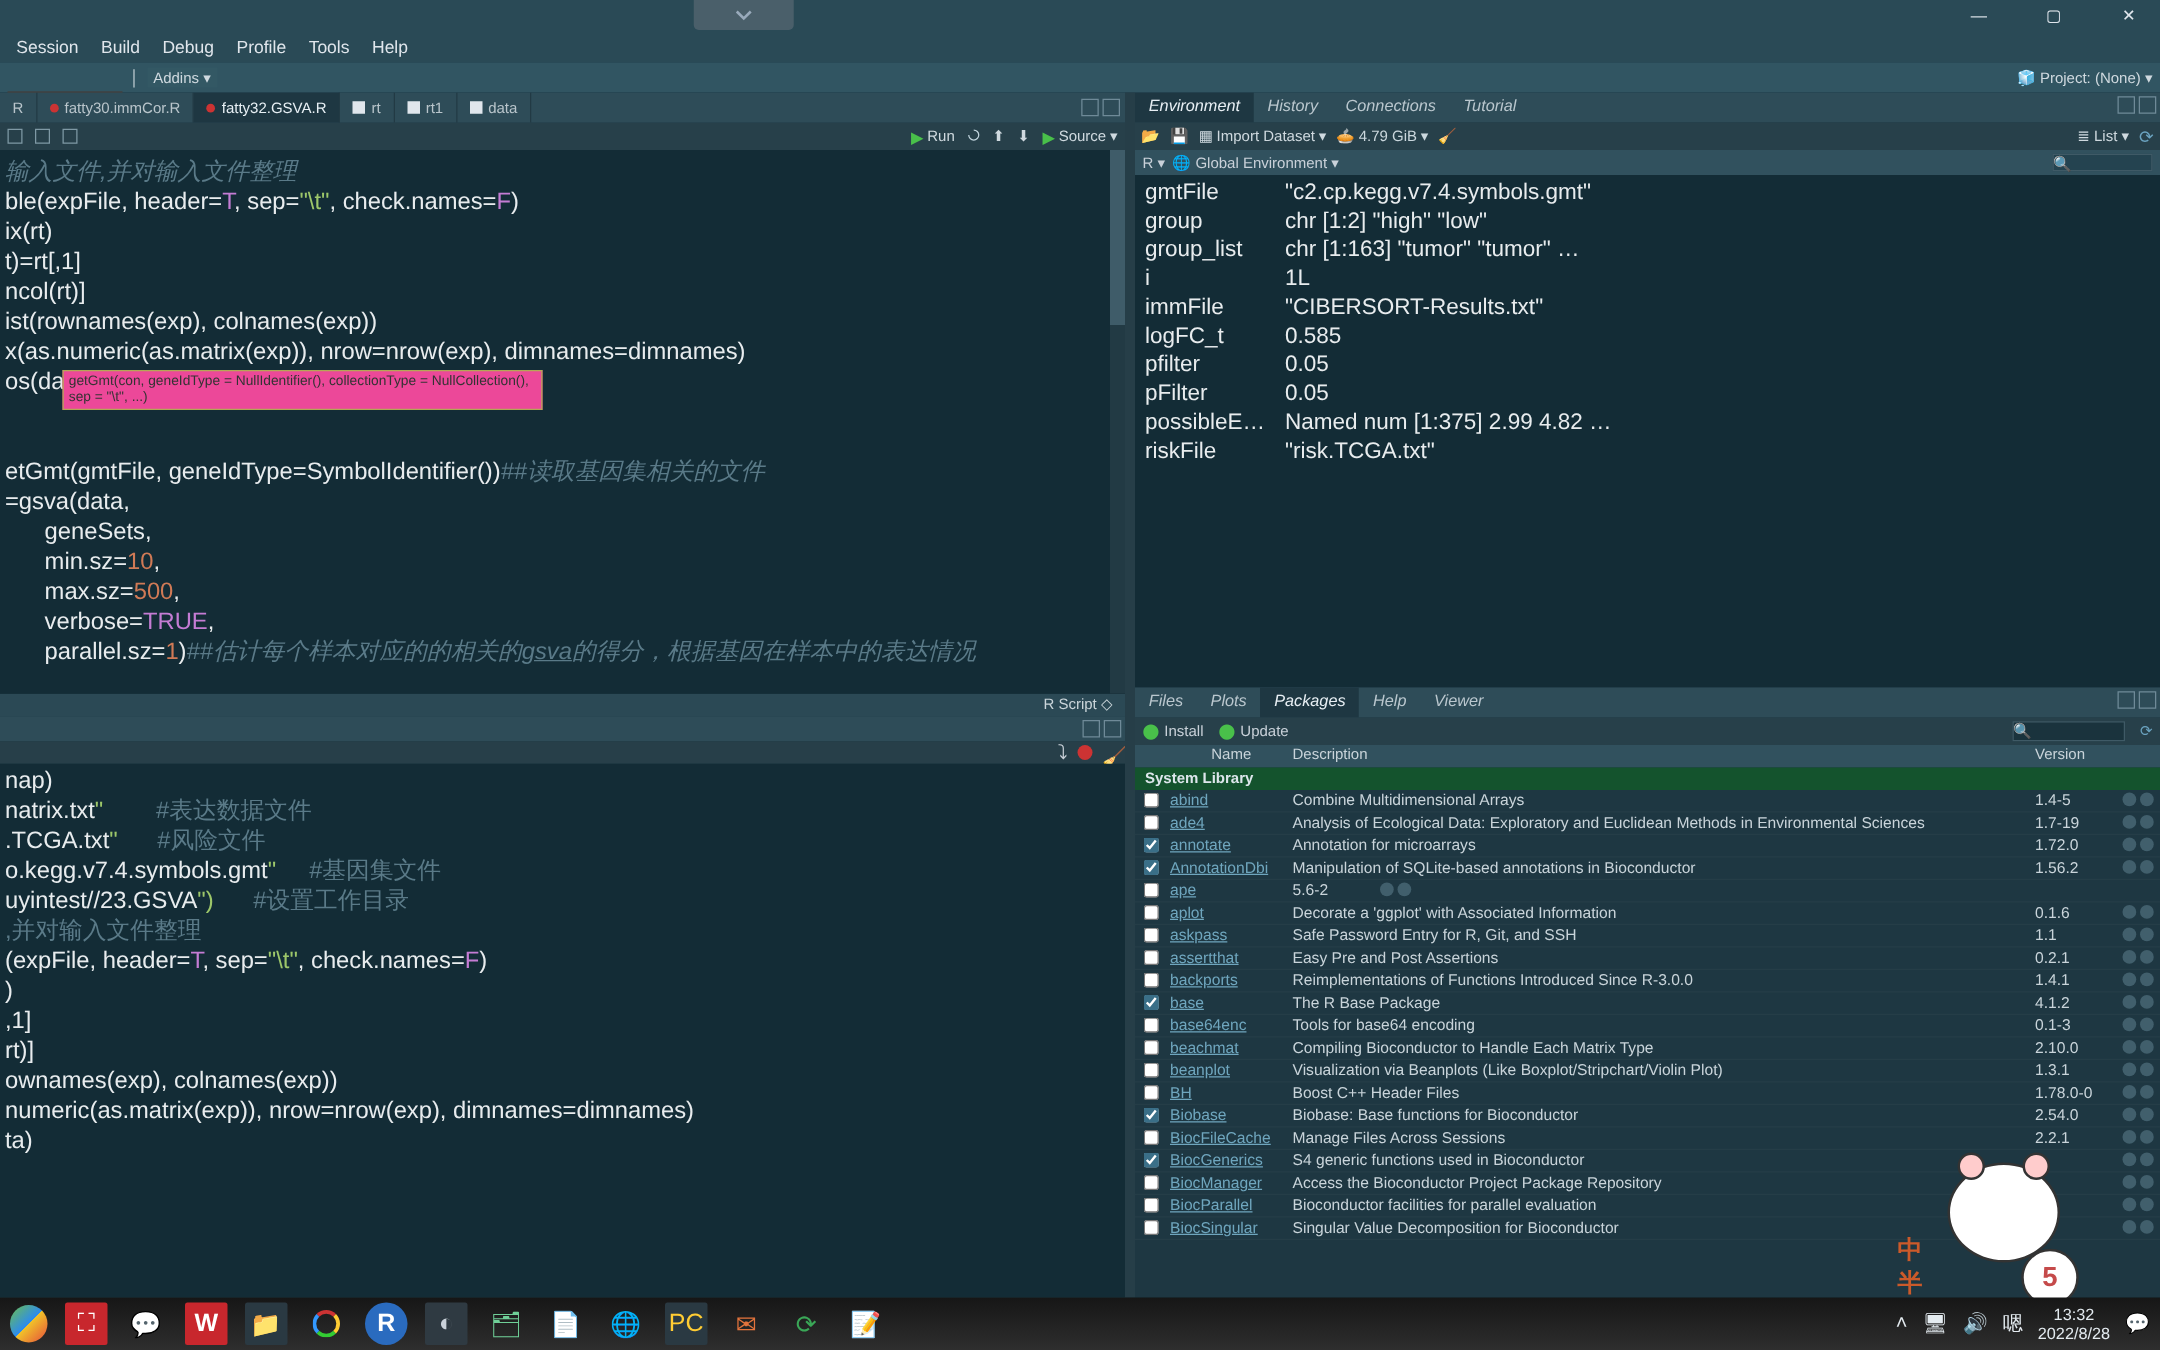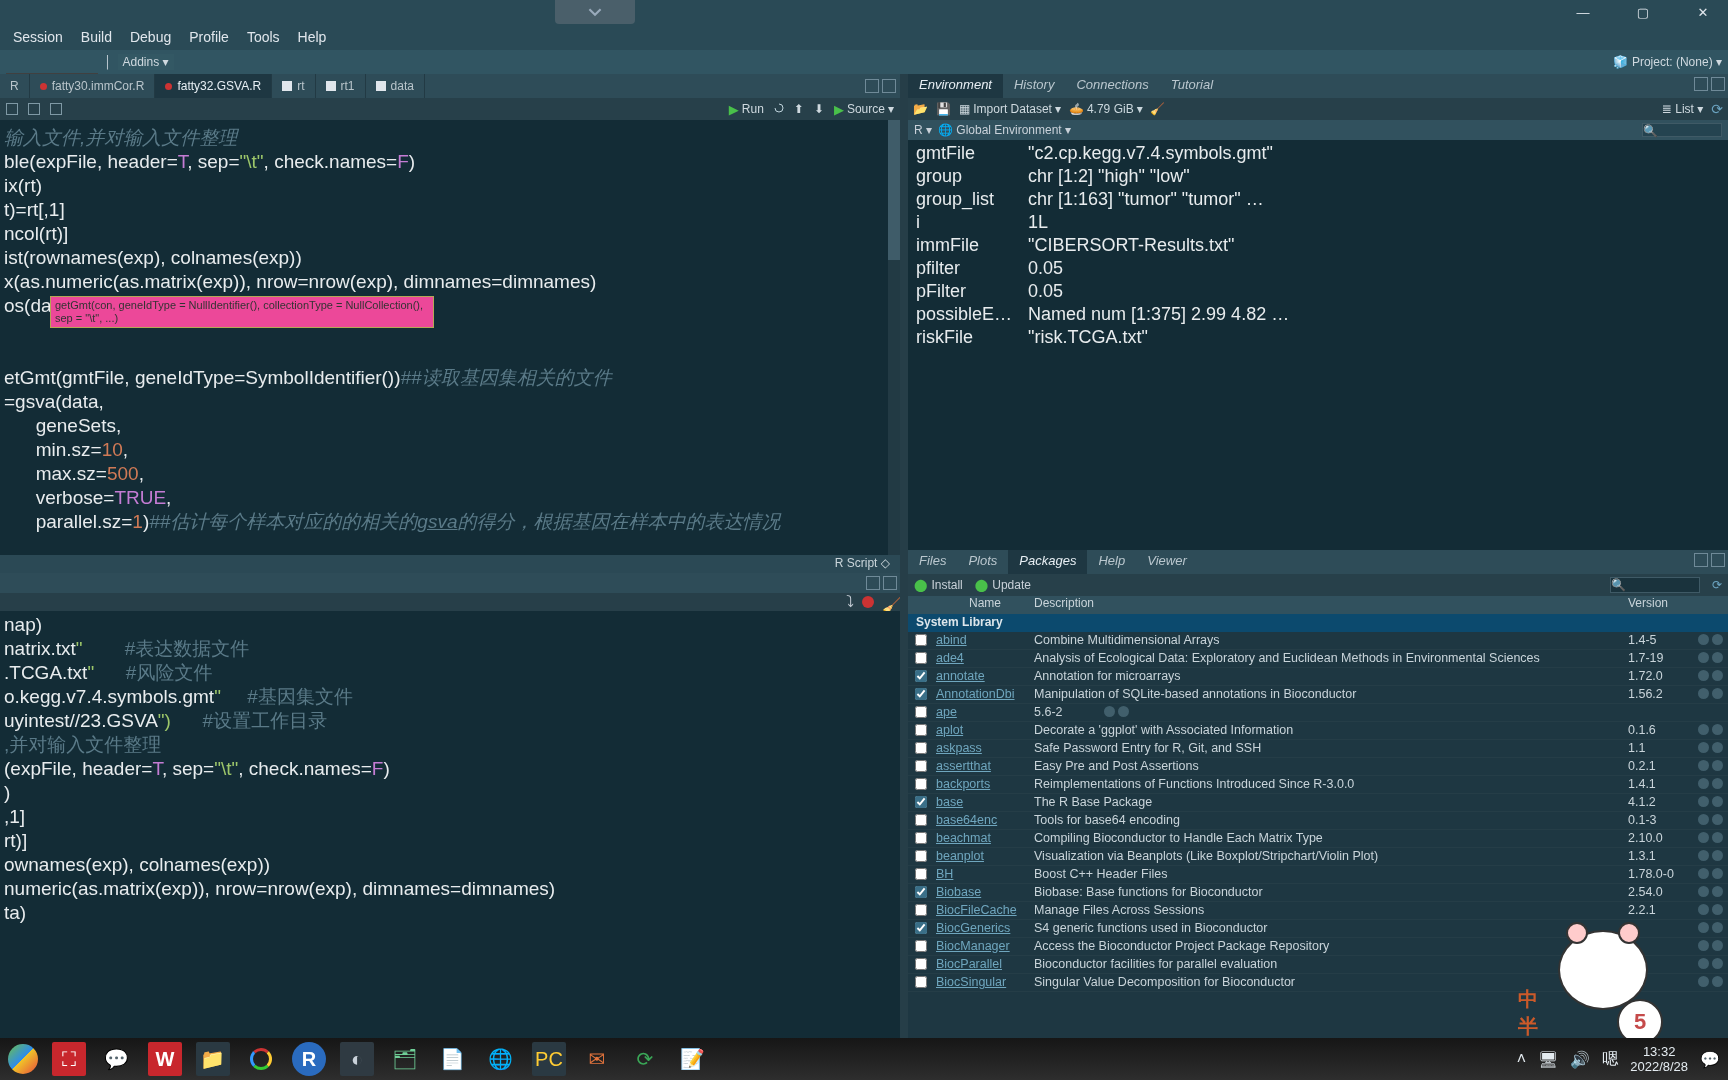--- a/index.html
+++ b/index.html
@@ -83,21 +83,21 @@
 .env-row{display:flex;}
 .env-row .name{width:118px; padding-left:6px; color:#e8ecee;}
 .env-row .val{color:#e8ecee;}
 
 
 .pkg-toolbar{height:22px; background:#27404a; display:flex; align-items:center; padding:0 6px; gap:12px; font-size:12px;}
 .pkg-toolbar .btn{display:flex;align-items:center;gap:4px;}
 .pkg-toolbar .search{margin-left:auto; width:90px; height:16px; background:#1a333d; border:1px solid #3f5a66;}
 .pkg-header{height:18px; background:#31515e; display:flex; font-size:12px; color:#c9d4da;}
 .pkg-header .c1{width:26px;} .pkg-header .c2{width:100px; padding-left:2px;text-align:center;} .pkg-header .c3{flex:1;} .pkg-header .c4{width:70px;} .pkg-header .c5{width:30px;}
-.pkg-section{height:18px; background:#0c4a6e; color:#dde6eb; font-size:12px; font-weight:bold; padding:1px 8px;}
+.pkg-section{height:18px; background:#14532d; color:#dde6eb; font-size:12px; font-weight:bold; padding:1px 8px;}
 .pkg-body{flex:1; overflow:hidden; font-size:12.5px; background:#1e3742;}
 .pkg-row{display:flex; align-items:flex-start; border-bottom:1px solid rgba(255,255,255,0.03); padding:1px 0; line-height:15px;}
 .pkg-row .c1{width:26px; display:flex; justify-content:center; padding-top:1px;}
 .pkg-row .c2{width:100px; color:#6fa6be; text-decoration:underline; padding-left:2px;}
 .pkg-row .c3{flex:1; color:#c9d4da; padding-right:4px;}
 .pkg-row .c4{width:70px; color:#c9d4da;}
 .pkg-row .c5{width:30px; display:flex; gap:3px; padding-top:1px;}
 .pkg-row input[type=checkbox]{width:12px;height:12px; accent-color:#3a6f88;}
 .orb{width:11px;height:11px;border-radius:50%;background:#415f6c;}
 
@@ -267,20 +267,24 @@
         </div>
         <div class="env-row">
           <div class="name">i</div>
           <div class="val">1L</div>
         </div>
         <div class="env-row">
           <div class="name">immFile</div>
           <div class="val">"CIBERSORT-Results.txt"</div>
         </div>
         <div class="env-row">
+          <div class="name">logFC_t</div>
+          <div class="val">0.585</div>
+        </div>
+        <div class="env-row">
           <div class="name">pfilter</div>
           <div class="val">0.05</div>
         </div>
         <div class="env-row">
           <div class="name">pFilter</div>
           <div class="val">0.05</div>
         </div>
         <div class="env-row">
           <div class="name">possibleE…</div>
           <div class="val">Named num [1:375] 2.99 4.82 …</div>

